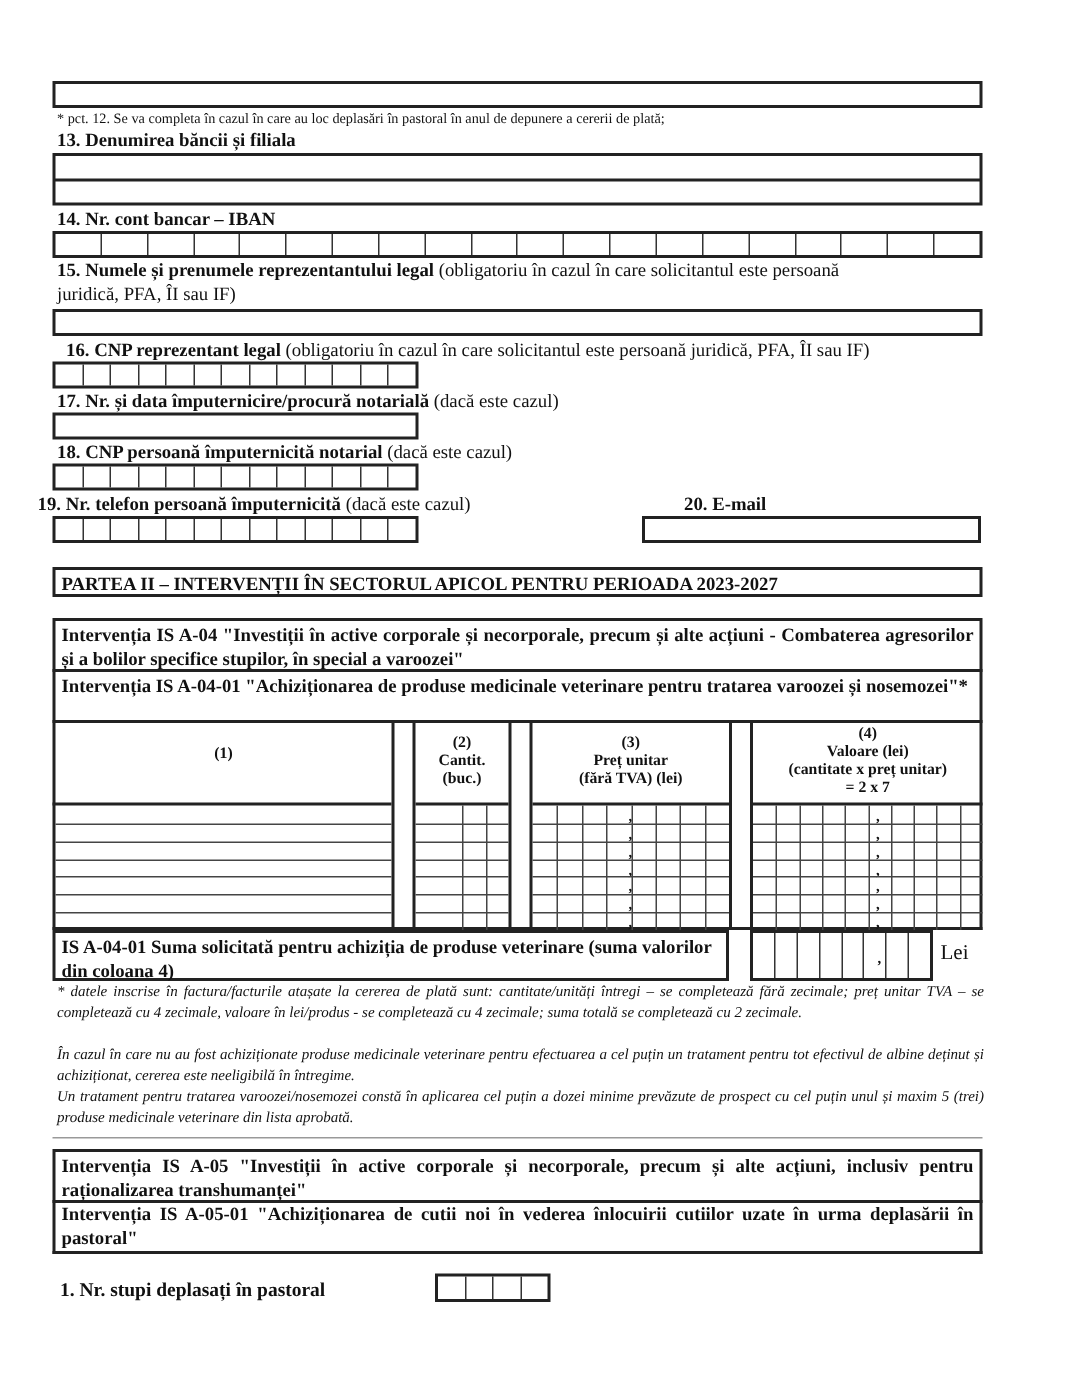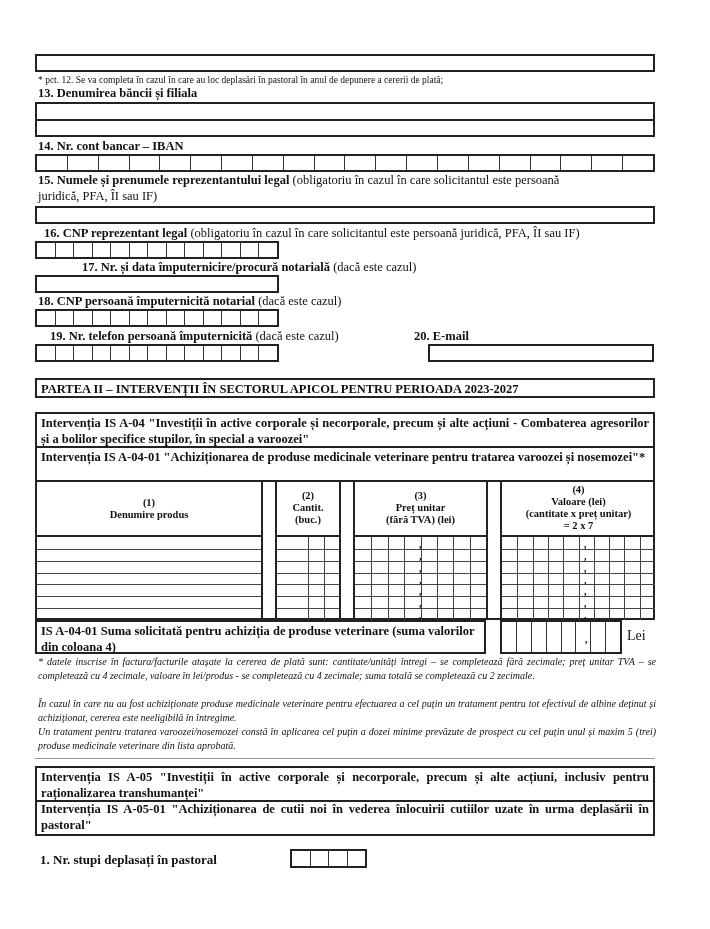--- a/index.html
+++ b/index.html
@@ -68,57 +68,57 @@
     <div></div>
     <div></div>
     <div></div>
     <div></div>
     <div></div>
     <div></div>
     <div></div>
     <div></div>
 </div>
 
-<div class="lbl" style="left:38px;top:260px;margin-left:44px;"><b>17. Nr. și data împuternicire/procură notarială</b><span> (dacă este cazul)</span></div>
+<div class="lbl" style="left:38px;top:260px;"><b>17. Nr. și data împuternicire/procură notarială</b><span> (dacă este cazul)</span></div>
 <div class="box" style="left:35px;top:275px;width:244px;height:18px;"></div>
 
 <div class="lbl" style="left:38px;top:294px;text-align:right;"><b>18. CNP persoană împuternicită notarial</b><span> (dacă este cazul)</span></div>
 <div class="cells" style="left:35px;top:309px;width:244px;height:18px;">
   <div></div>
     <div></div>
     <div></div>
     <div></div>
     <div></div>
     <div></div>
     <div></div>
     <div></div>
     <div></div>
     <div></div>
     <div></div>
     <div></div>
     <div></div>
 </div>
 
-<div class="lbl" style="left:50px;top:329px;"><b>19. Nr. telefon persoană împuternicită</b><span> (dacă este cazul)</span></div>
+<div class="lbl" style="left:25px;top:329px;"><b>19. Nr. telefon persoană împuternicită</b><span> (dacă este cazul)</span></div>
 <div class="cells" style="left:35px;top:344px;width:244px;height:18px;">
   <div></div>
     <div></div>
     <div></div>
     <div></div>
     <div></div>
     <div></div>
     <div></div>
     <div></div>
     <div></div>
     <div></div>
     <div></div>
     <div></div>
     <div></div>
 </div>
-<div class="lbl" style="left:414px;top:329px;"><b>20. E-mail</b></div>
+<div class="lbl" style="left:456px;top:329px;"><b>20. E-mail</b></div>
 <div class="box" style="left:428px;top:344px;width:226px;height:18px;"></div>
 
 <div class="hdrbox" style="left:35px;top:378px;width:620px;height:20px;">PARTEA II – INTERVENȚII ÎN SECTORUL APICOL PENTRU PERIOADA 2023-2027</div>
 
 <div class="hdrbox" style="left:35px;top:412px;width:620px;height:36px;">Intervenția IS A-04 "Investiții în active corporale și necorporale, precum și alte acțiuni - Combaterea agresorilor și a bolilor specifice stupilor, în special a varoozei"</div>
 <div class="hdrbox" style="left:35px;top:446px;width:620px;height:36px;">Intervenția IS A-04-01 "Achiziționarea de produse medicinale veterinare pentru tratarea varoozei și nosemozei"*</div>
 
 <div class="abs" style="left:35px;top:480px;width:620px;height:140px;border:2px solid #222;border-top:none;">
 </div>
 
@@ -129,21 +129,20 @@
 <div class="vlt" style="left:486px;top:480px;height:140px;"></div>
 <div class="vlt" style="left:500px;top:480px;height:140px;"></div>
 
 <div class="hlt" style="left:35px;top:535px;width:226px;"></div>
 <div class="hlt" style="left:277px;top:535px;width:62px;"></div>
 <div class="hlt" style="left:355px;top:535px;width:131px;"></div>
 <div class="hlt" style="left:502px;top:535px;width:153px;"></div>
 
 <div class="tbl-h" style="left:37px;top:497px;width:224px;">
   <div>(1)</div>
-  <div>Denumire produs</div>
 </div>
 <div class="tbl-h" style="left:277px;top:490px;width:62px;">
   <div>(2)</div>
   <div>Cantit.</div>
   <div>(buc.)</div>
 </div>
 <div class="tbl-h" style="left:355px;top:490px;width:131px;">
   <div>(3)</div>
   <div>Preț unitar</div>
   <div>(fără TVA) (lei)</div>

